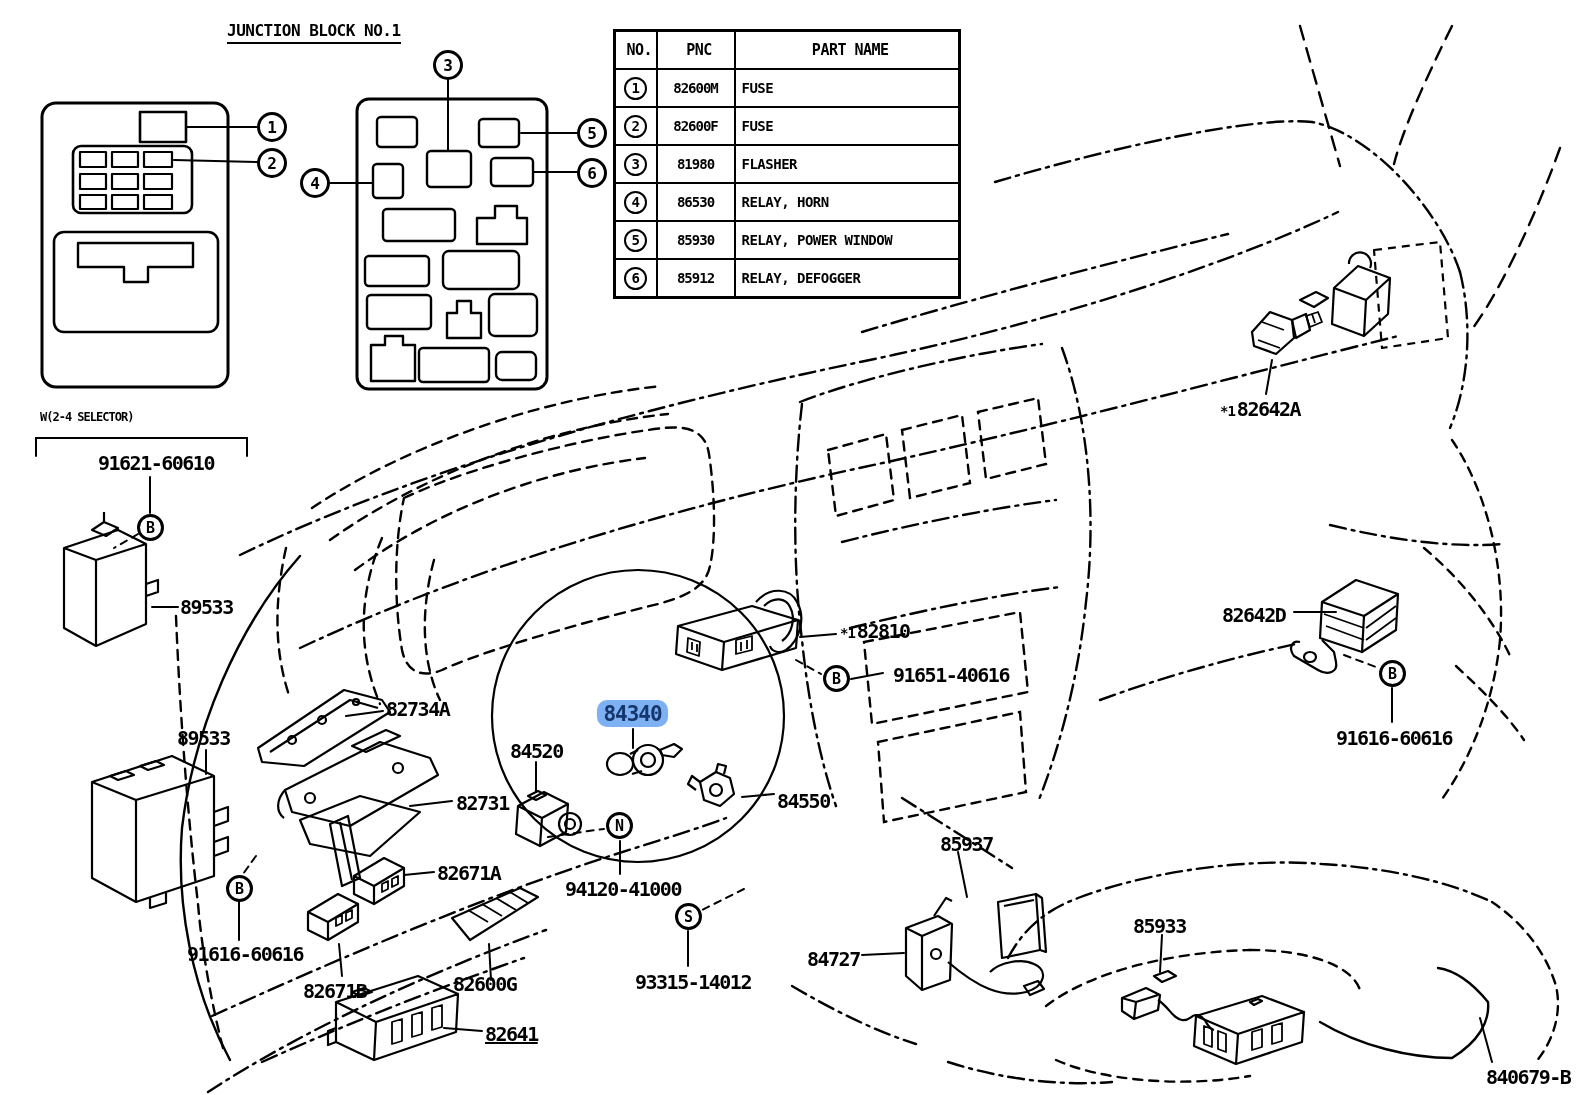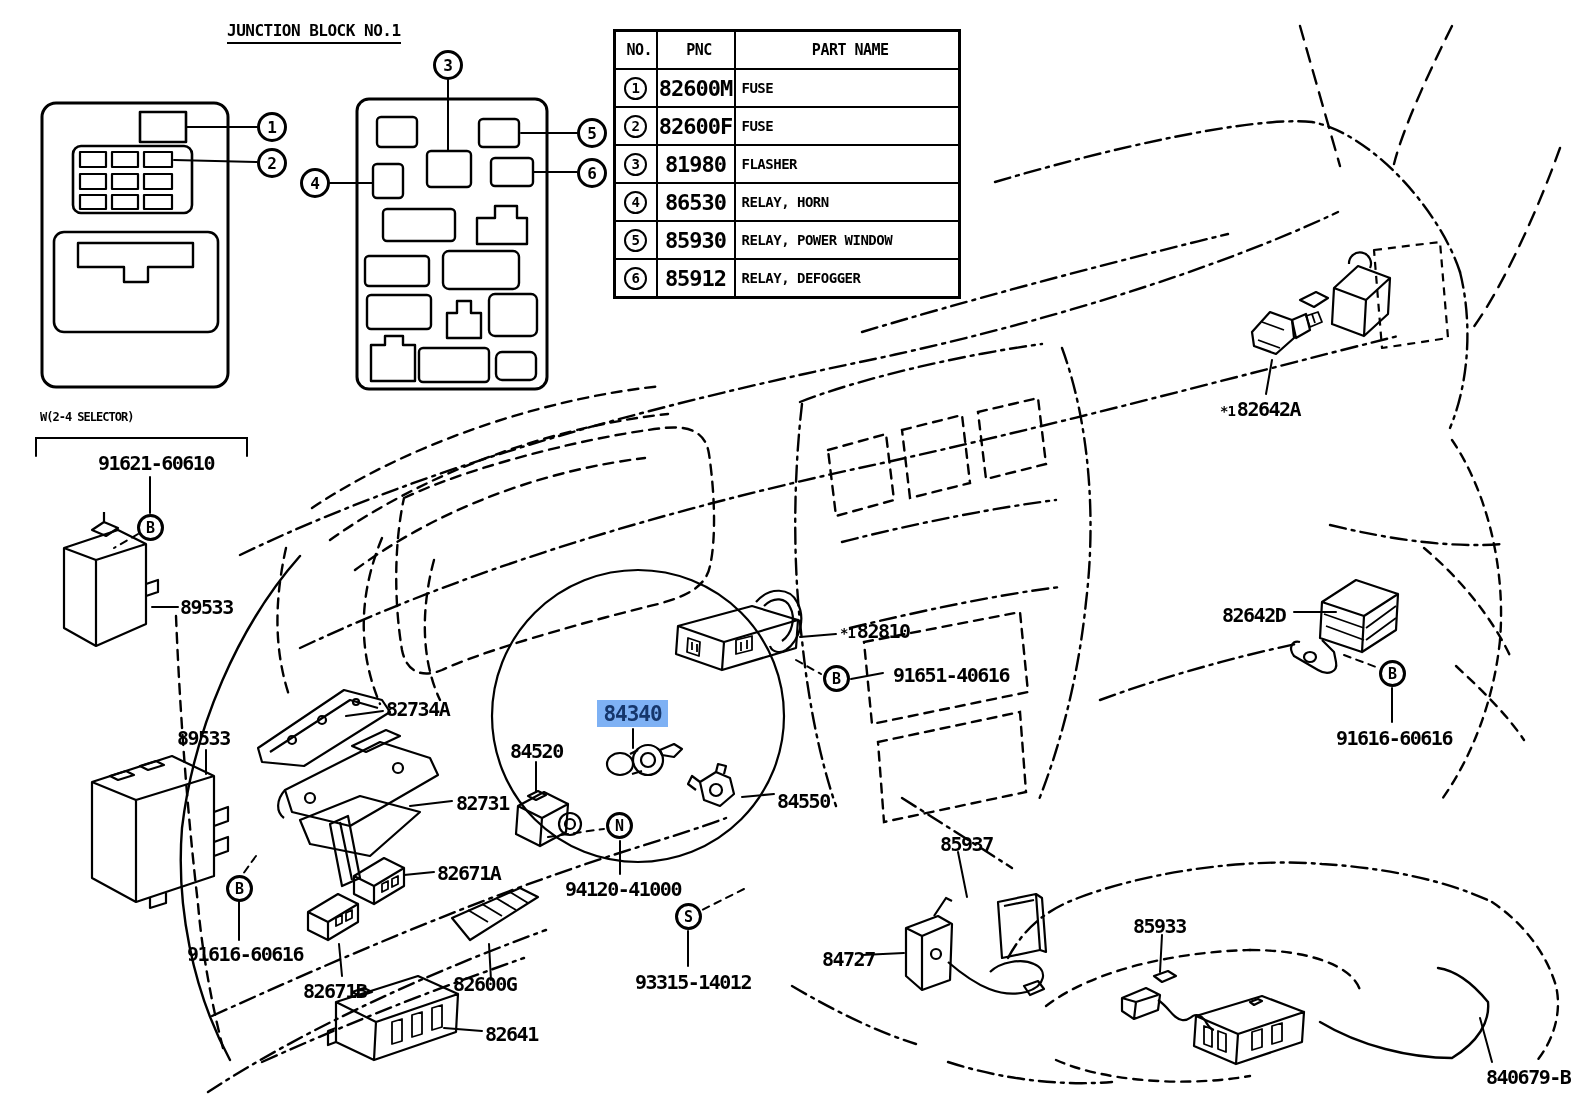--- a/index.html
+++ b/index.html
@@ -9,28 +9,28 @@
   .lbl{position:absolute;font-weight:bold;font-size:20px;letter-spacing:-1.5px;white-space:nowrap;line-height:1.1;}
   .lbl.sm{font-size:12px;letter-spacing:-1px;}
   .pfx{font-size:14px;letter-spacing:-1px;margin-right:2px;}
   .title{position:absolute;left:227px;top:21px;font-weight:bold;font-size:16px;letter-spacing:-0.5px;
          border-bottom:2px solid #000;padding-bottom:2px;white-space:nowrap;}
   .circ{position:absolute;box-sizing:border-box;border:3px solid #000;border-radius:50%;background:#fff;
         display:flex;align-items:center;justify-content:center;font-weight:bold;font-size:16px;letter-spacing:0;}
   .c30{width:30px;height:30px;}
   .c27{width:27px;height:27px;font-size:15px;}
   .hl{position:absolute;left:597px;top:700px;width:71px;height:27px;display:flex;align-items:center;justify-content:center;
-      font-weight:bold;font-size:21px;letter-spacing:-1px;}
+      font-weight:bold;font-size:21px;letter-spacing:-1px;border-radius:10px;}
   table.pt{position:absolute;left:613px;top:29px;border-collapse:collapse;table-layout:fixed;background:#fff;}
   table.pt th,table.pt td{border:2px solid #000;font-weight:bold;overflow:hidden;}
   table.pt{border:3px solid #000;}
   table.pt th{height:34px;font-size:15px;letter-spacing:-0.5px;padding-left:8px;}
   table.pt td{height:34px;}
   td.no{text-align:center;}
-  td.pnc{text-align:center;font-size:22px;letter-spacing:-1px;}
+  td.pnc{text-align:center;font-size:14px;letter-spacing:-1px;}
   td.nm{font-size:14px;letter-spacing:-0.5px;padding-left:6px;}
   .tcirc{display:inline-flex;width:23px;height:23px;box-sizing:border-box;border:2px solid #000;border-radius:50%;
          align-items:center;justify-content:center;font-size:14px;font-weight:bold;}
 </style>
 </head>
 <body>
 
 <div id="stage">
 
   <svg id="art" width="1588" height="1095" viewBox="0 0 1588 1095">
@@ -344,28 +344,28 @@
 
   <div class="lbl" style="left:98px;top:452px;">91621-60610</div>
   <div class="lbl" style="left:180px;top:596px;">89533</div>
   <div class="lbl" style="left:177px;top:727px;">89533</div>
   <div class="lbl" style="left:187px;top:943px;">91616-60616</div>
   <div class="lbl" style="left:386px;top:698px;">82734A</div>
   <div class="lbl" style="left:456px;top:792px;">82731</div>
   <div class="lbl" style="left:437px;top:862px;">82671A</div>
   <div class="lbl" style="left:303px;top:980px;">82671B</div>
   <div class="lbl" style="left:453px;top:973px;">82600G</div>
-  <div class="lbl" style="left:485px;top:1023px;">82641</div>
+  <div class="lbl" style="left:485px;top:1023px;text-decoration:underline;">82641</div>
   <div class="lbl" style="left:510px;top:740px;text-align:center;">84520</div>
   <div class="lbl" style="left:565px;top:878px;">94120-41000</div>
   <div class="lbl" style="left:635px;top:971px;">93315-14012</div>
   <div class="lbl" style="left:777px;top:790px;">84550</div>
   <div class="lbl" style="left:840px;top:620px;"><span class="pfx">*1</span><span>82810</span></div>
   <div class="lbl" style="left:893px;top:664px;">91651-40616</div>
-  <div class="lbl" style="left:807px;top:948px;margin-left:15px;">84727</div>
+  <div class="lbl" style="left:807px;top:948px;">84727</div>
   <div class="lbl" style="left:940px;top:833px;">85937</div>
   <div class="lbl" style="left:1133px;top:915px;">85933</div>
   <div class="lbl" style="left:1220px;top:398px;"><span class="pfx">*1</span><span>82642A</span></div>
   <div class="lbl" style="left:1222px;top:604px;">82642D</div>
   <div class="lbl" style="left:1336px;top:727px;">91616-60616</div>
   <div class="lbl" style="left:1486px;top:1066px;">840679-B</div>
 
   <div class="hl" style="background: rgb(126, 177, 244); color: rgb(21, 54, 107);">84340</div>
 
 </div>

